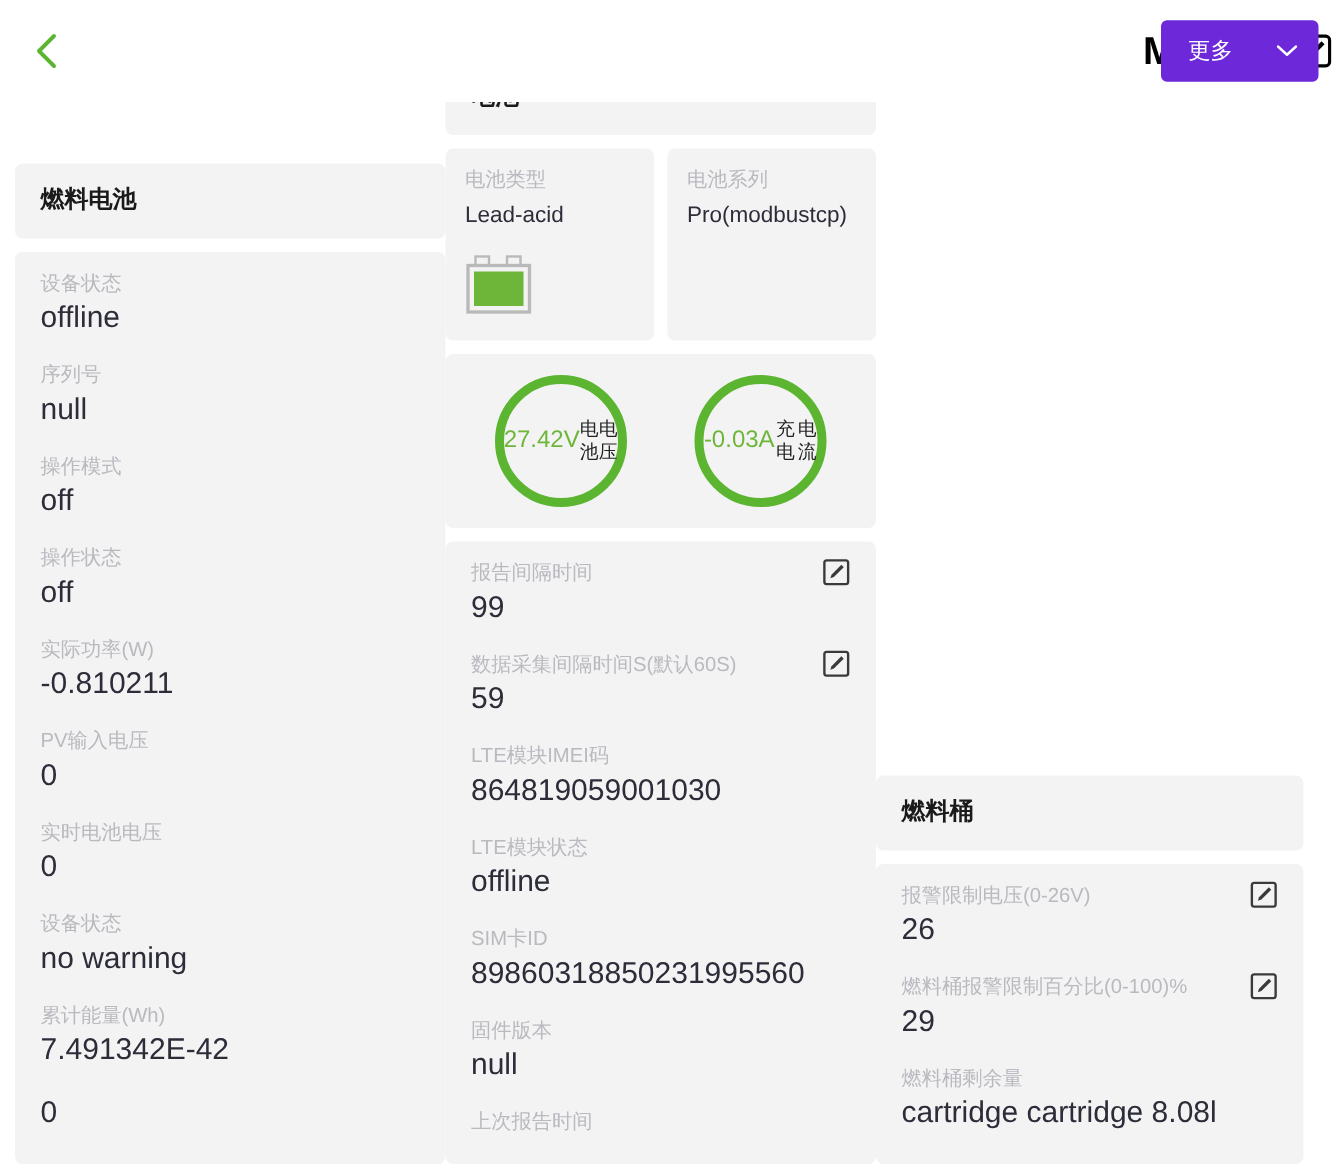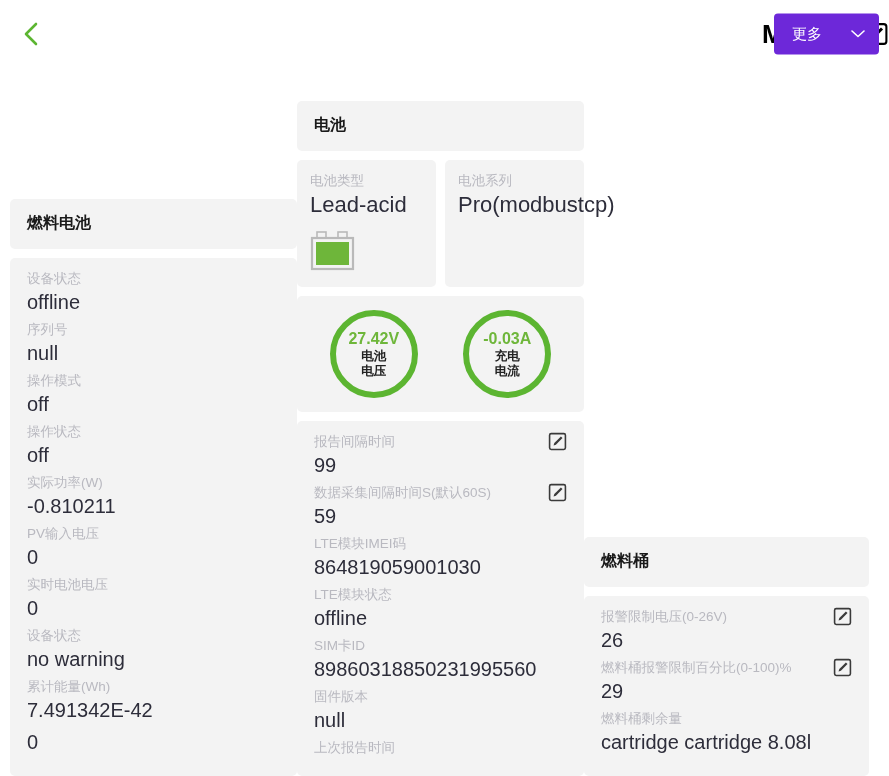--- a/index.html
+++ b/index.html
@@ -90,21 +90,21 @@
     padding: 14px 17px 15px 17px;
     font-size: 16px;
     font-weight: bold;
     color: #1a1a1a;
     font-family: "DejaVu Serif", "Liberation Serif", serif;
   }
 
   .card-body { padding: 11px 17px 16px 17px; }
 
   .field { position: relative; padding-bottom: 3px; }
-  .field + .field { }
+  .field + .field { margin-top: 10px; }
   .field-label {
     font-size: 13.5px;
     color: #b9b9c0;
     line-height: 19px;
     padding-right: 28px;
     display: block;
   }
   .field-value {
     font-size: 20px;
     color: #2d2d3a;
@@ -122,42 +122,41 @@
   }
 
   
   .card-grow { flex: 1 1 auto; }
 
   
   .split-row { display: flex; gap: 9px; }
   .split-row > .card { width: 139px; }
   .split-card-body { padding: 11px 13px 12px 13px; min-height: 110px; }
   .split-card-body .field-label { padding-right: 0; }
-  .split-card-body .field-value { font-size: 22px; }
+  .split-card-body .field-value { font-size: 15px; }
 
   .battery-icon { margin-top: 9px; }
 
   
   .gauge-card-body {
     display: flex;
     justify-content: space-around;
     align-items: center;
     padding: 14px 10px 14px 10px;
   }
   .gauge {
     width: 88px;
     height: 88px;
     border: 6px solid #5cb531;
     border-radius: 50%;
     display: flex;
-    flex-direction: column;
+    flex-direction: row;
     align-items: center;
     justify-content: center;
     background: #f3f3f3;
-    font-weight: bold;
   }
   .gauge-value {
     color: #6eb63a;
     font-size: 16px;
     line-height: 18px;
     margin-bottom: 1px;
   }
   .gauge-label {
     color: #222222;
     font-size: 12.5px;

